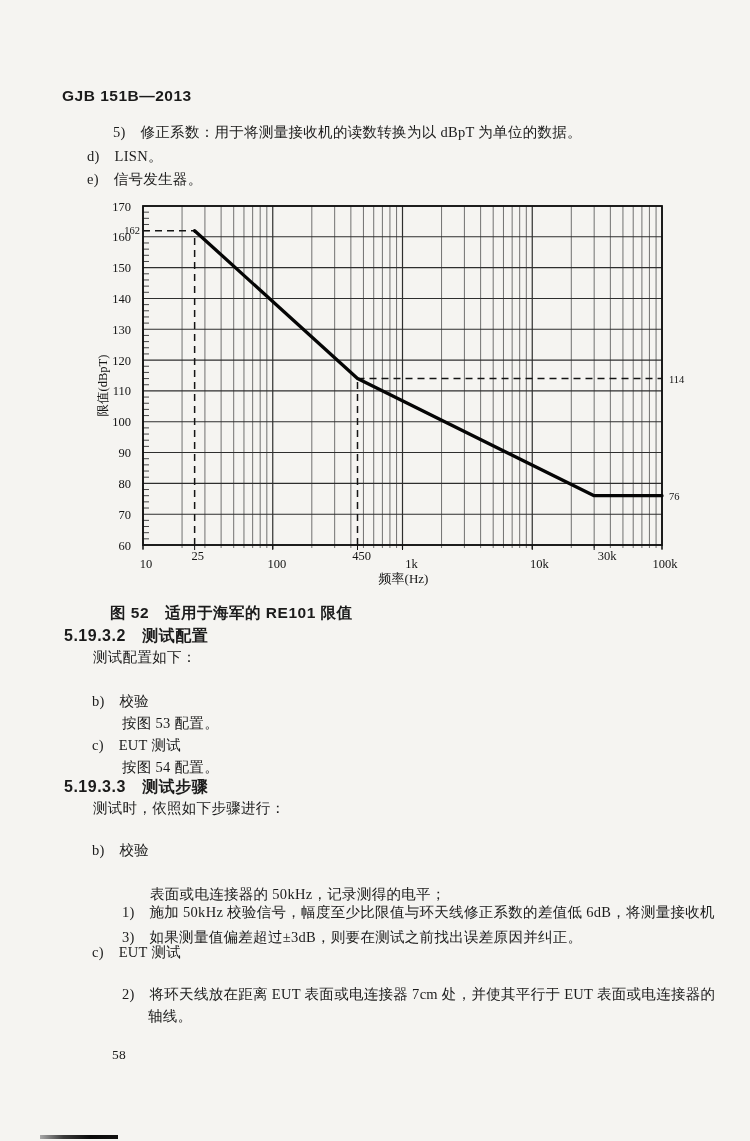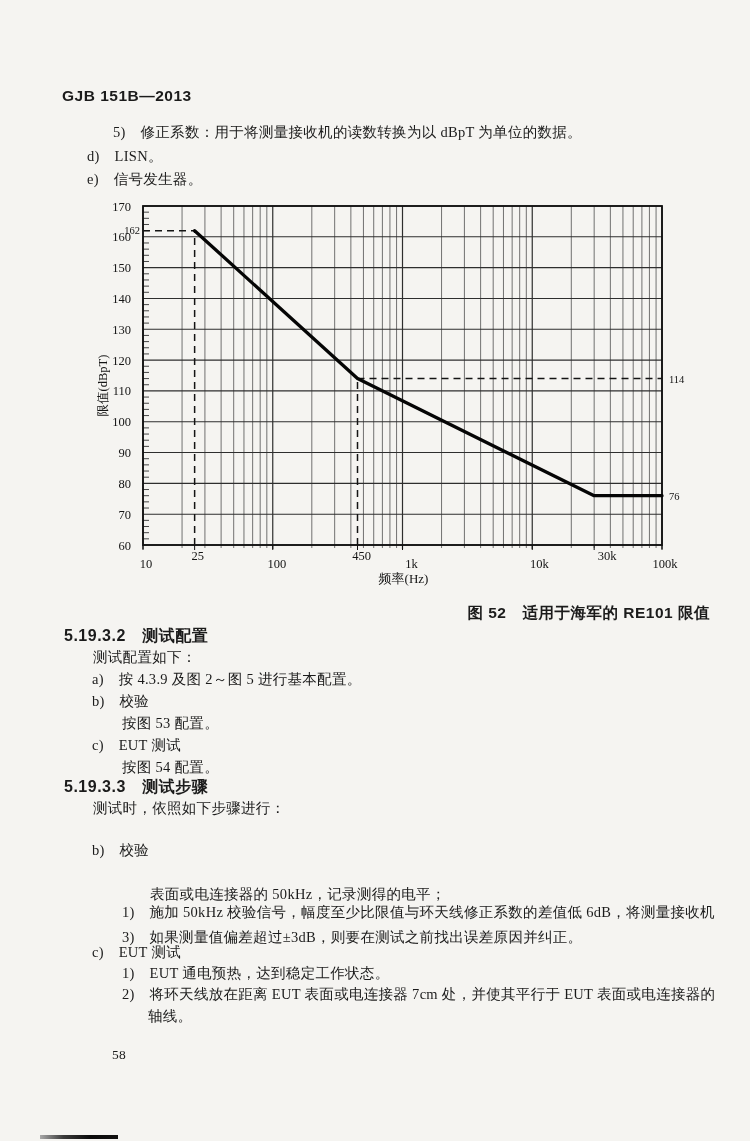--- a/index.html
+++ b/index.html
@@ -27,21 +27,21 @@
   }
   .heading{
     font-family:"Liberation Sans","DejaVu Sans",sans-serif;
     font-weight:bold;
     font-size:16px;
     letter-spacing:0.5px;
   }
   .caption{
     position:absolute;
     left:110px;top:603px;width:600px;
-    text-align:right;
+    text-align:left;
     font-family:"Liberation Sans","DejaVu Sans",sans-serif;
     font-weight:bold;
     font-size:15.5px;
     letter-spacing:0.5px;
   }
   .pagenum{font-size:13.5px;margin-left:46px;}
   #chart-wrap{position:absolute;left:95px;top:193px;width:612px;height:412px;}
   svg text{font-family:"Liberation Serif","DejaVu Serif",serif;fill:#141414;}
   #scan-artifact{
     position:absolute;left:40px;top:1135px;width:78px;height:4px;
@@ -209,33 +209,31 @@
           <text x="308.5" y="390" text-anchor="middle" font-size="13">频率(Hz)</text>
           <text x="12" y="192.5" text-anchor="middle" font-size="12.5" transform="rotate(-90 12 192.5)">限值(dBpT)</text>
         </g>
       </svg>
   </div>
 
   <div class="caption">图 52　适用于海军的 RE101 限值</div>
 
   <div class="ln heading" style="left:64px;top:627px">5.19.3.2　测试配置</div>
   <div class="ln" style="left:93px;top:649px">测试配置如下：</div>
-  <div class="ln" style="left:92px;top:671px">a)　按 4.3.9 及图 2～图 5 进行基本配置。</div>
   <div class="ln" style="left:92px;top:693px">b)　校验</div>
   <div class="ln" style="left:122px;top:715px">按图 53 配置。</div>
   <div class="ln" style="left:92px;top:737px">c)　EUT 测试</div>
   <div class="ln" style="left:122px;top:759px">按图 54 配置。</div>
 
   <div class="ln heading" style="left:64px;top:778px">5.19.3.3　测试步骤</div>
   <div class="ln" style="left:93px;top:800px">测试时，依照如下步骤进行：</div>
   <div class="ln" style="left:92px;top:842px">b)　校验</div>
   <div class="ln" style="left:122px;top:904px">1)　施加 50kHz 校验信号，幅度至少比限值与环天线修正系数的差值低 6dB，将测量接收机</div>
   <div class="ln" style="left:150px;top:886px">表面或电连接器的 50kHz，记录测得的电平；</div>
   <div class="ln" style="left:122px;top:929px">3)　如果测量值偏差超过±3dB，则要在测试之前找出误差原因并纠正。</div>
   <div class="ln" style="left:92px;top:944px">c)　EUT 测试</div>
-  <div class="ln" style="left:122px;top:965px">1)　EUT 通电预热，达到稳定工作状态。</div>
   <div class="ln" style="left:122px;top:986px">2)　将环天线放在距离 EUT 表面或电连接器 7cm 处，并使其平行于 EUT 表面或电连接器的</div>
   <div class="ln" style="left:148px;top:1008px">轴线。</div>
 
   <div class="ln pagenum" style="left:66px;top:1046px">58</div>
 
   <div id="scan-artifact"></div>
 </div>
 
 </body></html>

